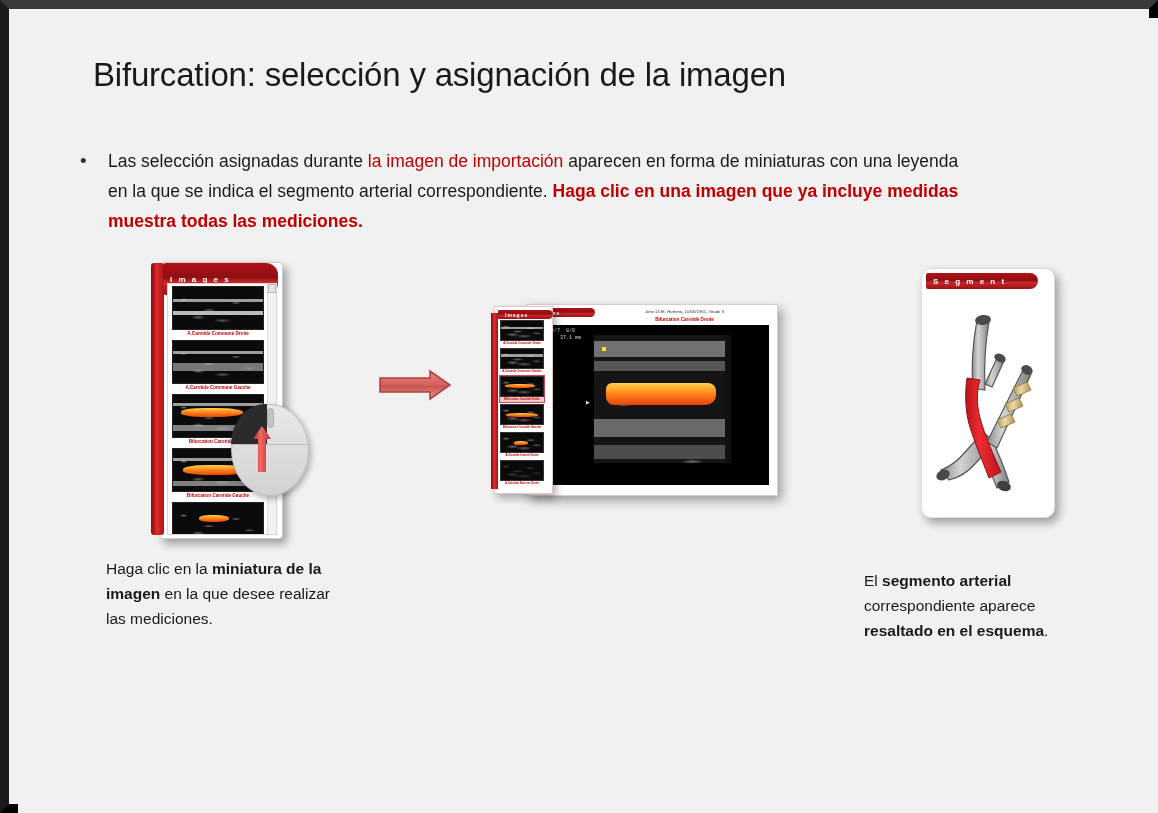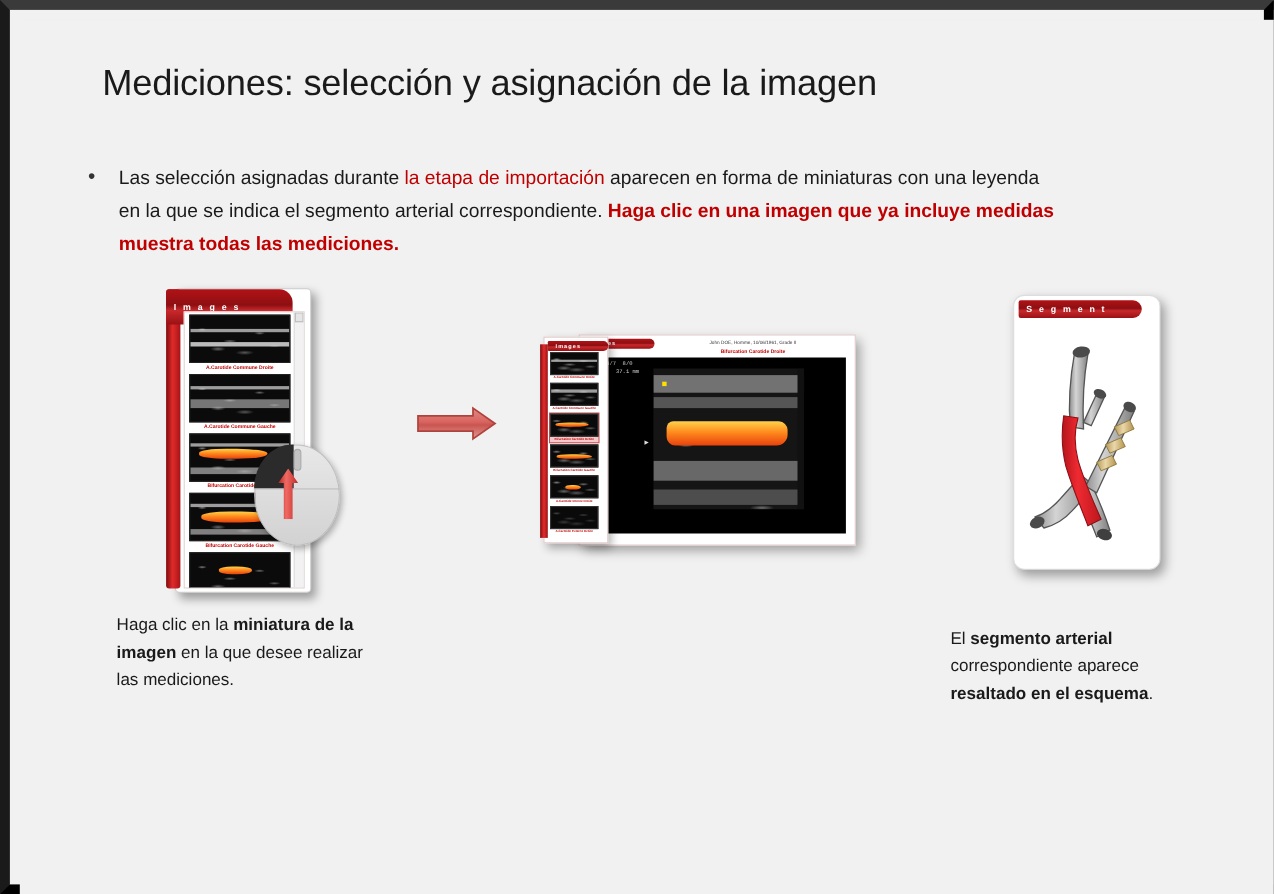--- a/index.html
+++ b/index.html
@@ -64,21 +64,21 @@
     position:absolute;left:8px;top:7px;width:122px;height:275px;
     background:#fff;border:1px solid #ccc;
     box-shadow:4px 5px 9px rgba(0,0,0,.35);
     border-radius:4px;
   }
   .p1-redstrip{
     position:absolute;left:0;top:8px;width:13px;height:272px;
     background:linear-gradient(to right,#7e0c0f,#e02a2a 45%,#a81418);
     border-radius:3px;
   }
-  .p1-title{left:0;top:8px;width:108px;height:32px;}
+  .p1-title{left:12px;top:8px;width:108px;height:32px;}
   .p1-list{
     position:absolute;left:16px;top:28px;width:108px;height:250px;
     background:#fff;border:1px solid #e2d2d2;overflow:hidden;
   }
   .p1-scroll{
     position:absolute;right:0px;top:0px;width:8px;height:250px;
     background:#f2f2f2;border-left:1px solid #ddd;
   }
   .p1-scroll .thumbbtn{
     position:absolute;left:0;top:0;width:8px;height:9px;background:#e6e6e6;border:1px solid #bbb;box-sizing:border-box;
@@ -201,26 +201,26 @@
   #cap1{left:88px;top:538px;width:225px;}
   #cap2{left:498px;top:538px;width:245px;}
   #cap3{left:846px;top:550px;width:240px;}
 </style>
 </head>
 <body>
 
 <div class="slide-frame">
 <div class="slide">
 
-  <div class="title">Mediciones: selección y asignación de la imagen</div>
+  <div class="title">Bifurcation: selección y asignación de la imagen</div>
 
   <div class="bullet-row">
     <div class="bullet-dot">•</div>
     <div class="bullet-text">
-      <span>Las selección asignadas durante </span><span class="red">la etapa de importación</span><span> aparecen en forma de miniaturas con una leyenda en la que se indica el segmento arterial correspondiente. </span><span class="redb">Haga clic en una imagen que ya incluye medidas muestra todas las mediciones.</span>
+      <span>Las selección asignadas durante </span><span class="red">la imagen de importación</span><span> aparecen en forma de miniaturas con una leyenda en la que se indica el segmento arterial correspondiente. </span><span class="redb">Haga clic en una imagen que ya incluye medidas muestra todas las mediciones.</span>
     </div>
   </div>
 
   <div class="fig" id="panel1">
     <div class="p1-shadowbox"></div>
     <div class="p1-redstrip"></div>
     <div class="titlebar p1-title">I m a g e s</div>
 
     <div class="p1-list">
       <div class="p1-scroll">

